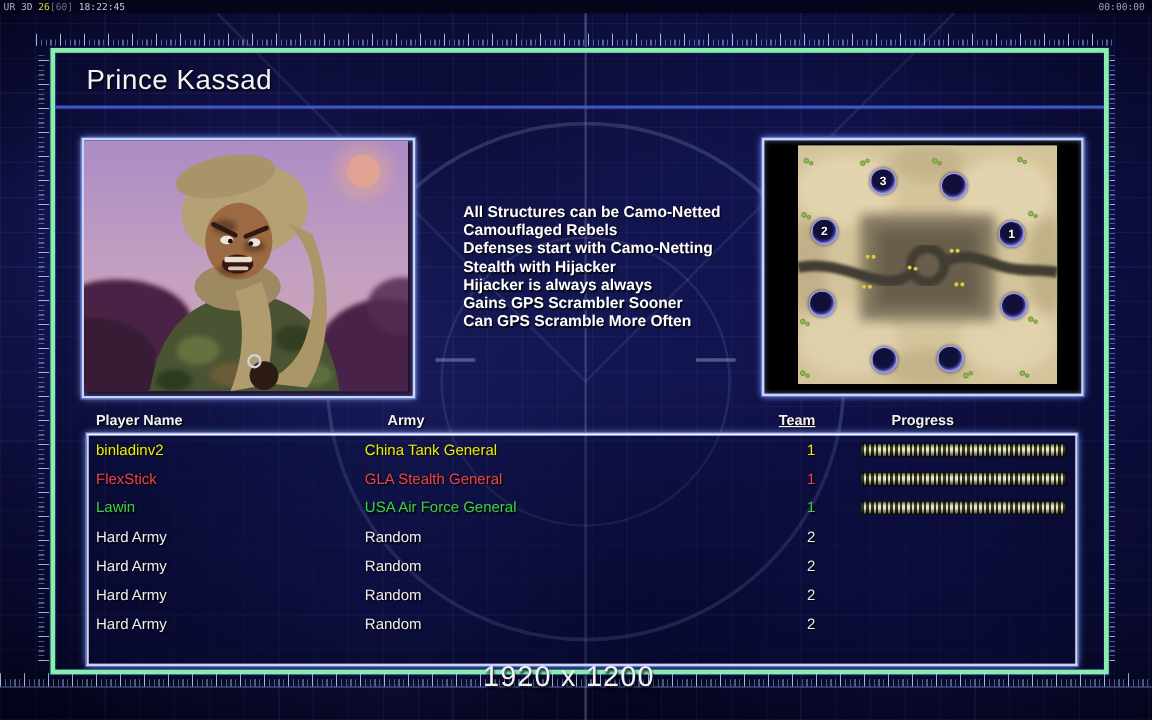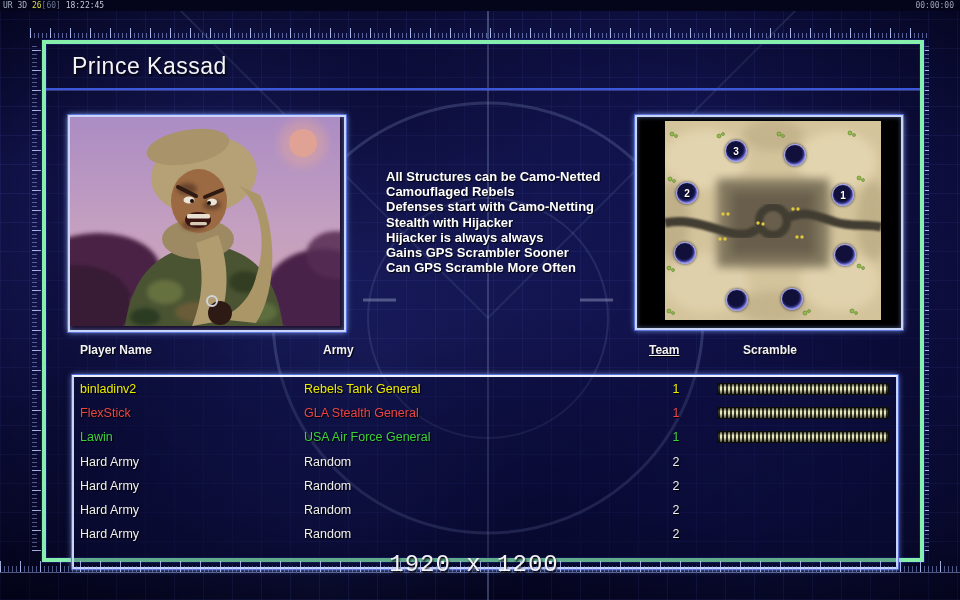--- a/index.html
+++ b/index.html
@@ -84,33 +84,33 @@
   .marker span{position:absolute;inset:0;display:flex;align-items:center;justify-content:center;
     color:#fff;font-size:10px;font-weight:bold;text-shadow:0 1px 1px #000;}
 
   
   .thead{position:absolute;left:26px;top:297px;width:826px;height:20px;color:#f2f2f6;
     font-size:12px;font-weight:bold;text-shadow:1px 1px 1px #000;}
   .thead span{position:absolute;top:2px;}
   .h-name{left:8px;} .h-army{left:232px;margin-left:19px;} .h-team{left:577px;text-decoration:underline;} .h-prog{left:671px;}
   .list-box{position:absolute;left:26px;top:317px;width:822px;height:190px;
     border:2px solid #c9d4f6;border-top:2px solid #eef2ff;background:rgba(10,12,58,.30);
-    box-shadow:0 0 6px rgba(145,175,255,.8), 0 0 0 1px rgba(60,88,216,.9);margin-top:14px;}
+    box-shadow:0 0 6px rgba(145,175,255,.8), 0 0 0 1px rgba(60,88,216,.9);}
   .prow{position:relative;height:24.2px;font-size:12.5px;text-shadow:1px 1px 1px #000;}
   .prow span{position:absolute;top:50%;transform:translateY(-50%);white-space:nowrap;}
   .c-name{left:6px;} .c-army{left:230px;} .c-team{left:587px;width:30px;text-align:center;}
   .c-bar{left:643px;width:172px;height:12px;top:50%;transform:translateY(-50%);}
   .c-bar i{display:block;height:100%;width:100%;border:1px solid #0c0c08;box-sizing:border-box;
     background-image:
       linear-gradient(180deg, rgba(0,0,0,.65) 0%, rgba(255,255,230,.18) 35%, rgba(255,255,230,.12) 55%, rgba(0,0,0,.65) 100%),
       repeating-linear-gradient(90deg,#15150c 0 2px,#e2e2b4 2px 4px);}
 
   
   .resolution{position:absolute;left:0;top:551px;width:948px;text-align:center;color:#f2f2f6;
-    font-size:24px;text-shadow:1px 2px 2px rgba(0,0,0,.9);letter-spacing:1px;font-family:Liberation Mono, monospace;}
+    font-size:24px;text-shadow:1px 2px 2px rgba(0,0,0,.9);letter-spacing:1px;}
 </style>
 </head>
 <body>
 
 <div class="screen">
   <div class="bg"></div>
   <div class="clouds"></div>
 
   <svg class="reticle" width="960" height="600">
     <circle cx="488" cy="318" r="215" fill="none" stroke="rgba(165,185,238,0.30)" stroke-width="3"></circle>
@@ -296,27 +296,27 @@
       <div class="marker" style="left:37px;top:125px;"></div>
       <div class="marker" style="left:197px;top:127px;"></div>
       <div class="marker" style="left:89px;top:172px;"></div>
       <div class="marker" style="left:144px;top:171px;"></div>
     </div>
 
     <div class="thead">
       <span class="h-name">Player Name</span>
       <span class="h-army">Army</span>
       <span class="h-team">Team</span>
-      <span class="h-prog">Scramble</span>
+      <span class="h-prog">Progress</span>
     </div>
 
     <div class="list-box">
       <div class="prow" style="color: rgb(236, 236, 0);">
         <span class="c-name">binladinv2</span>
-        <span class="c-army">Rebels Tank General</span>
+        <span class="c-army">China Tank General</span>
         <span class="c-team">1</span>
         <span class="c-bar">
             <i style="width: 100%;"></i>
           </span>
       </div>
       <div class="prow" style="color: #ef4444;">
         <span class="c-name">FlexStick</span>
         <span class="c-army">GLA Stealth General</span>
         <span class="c-team">1</span>
         <span class="c-bar">

